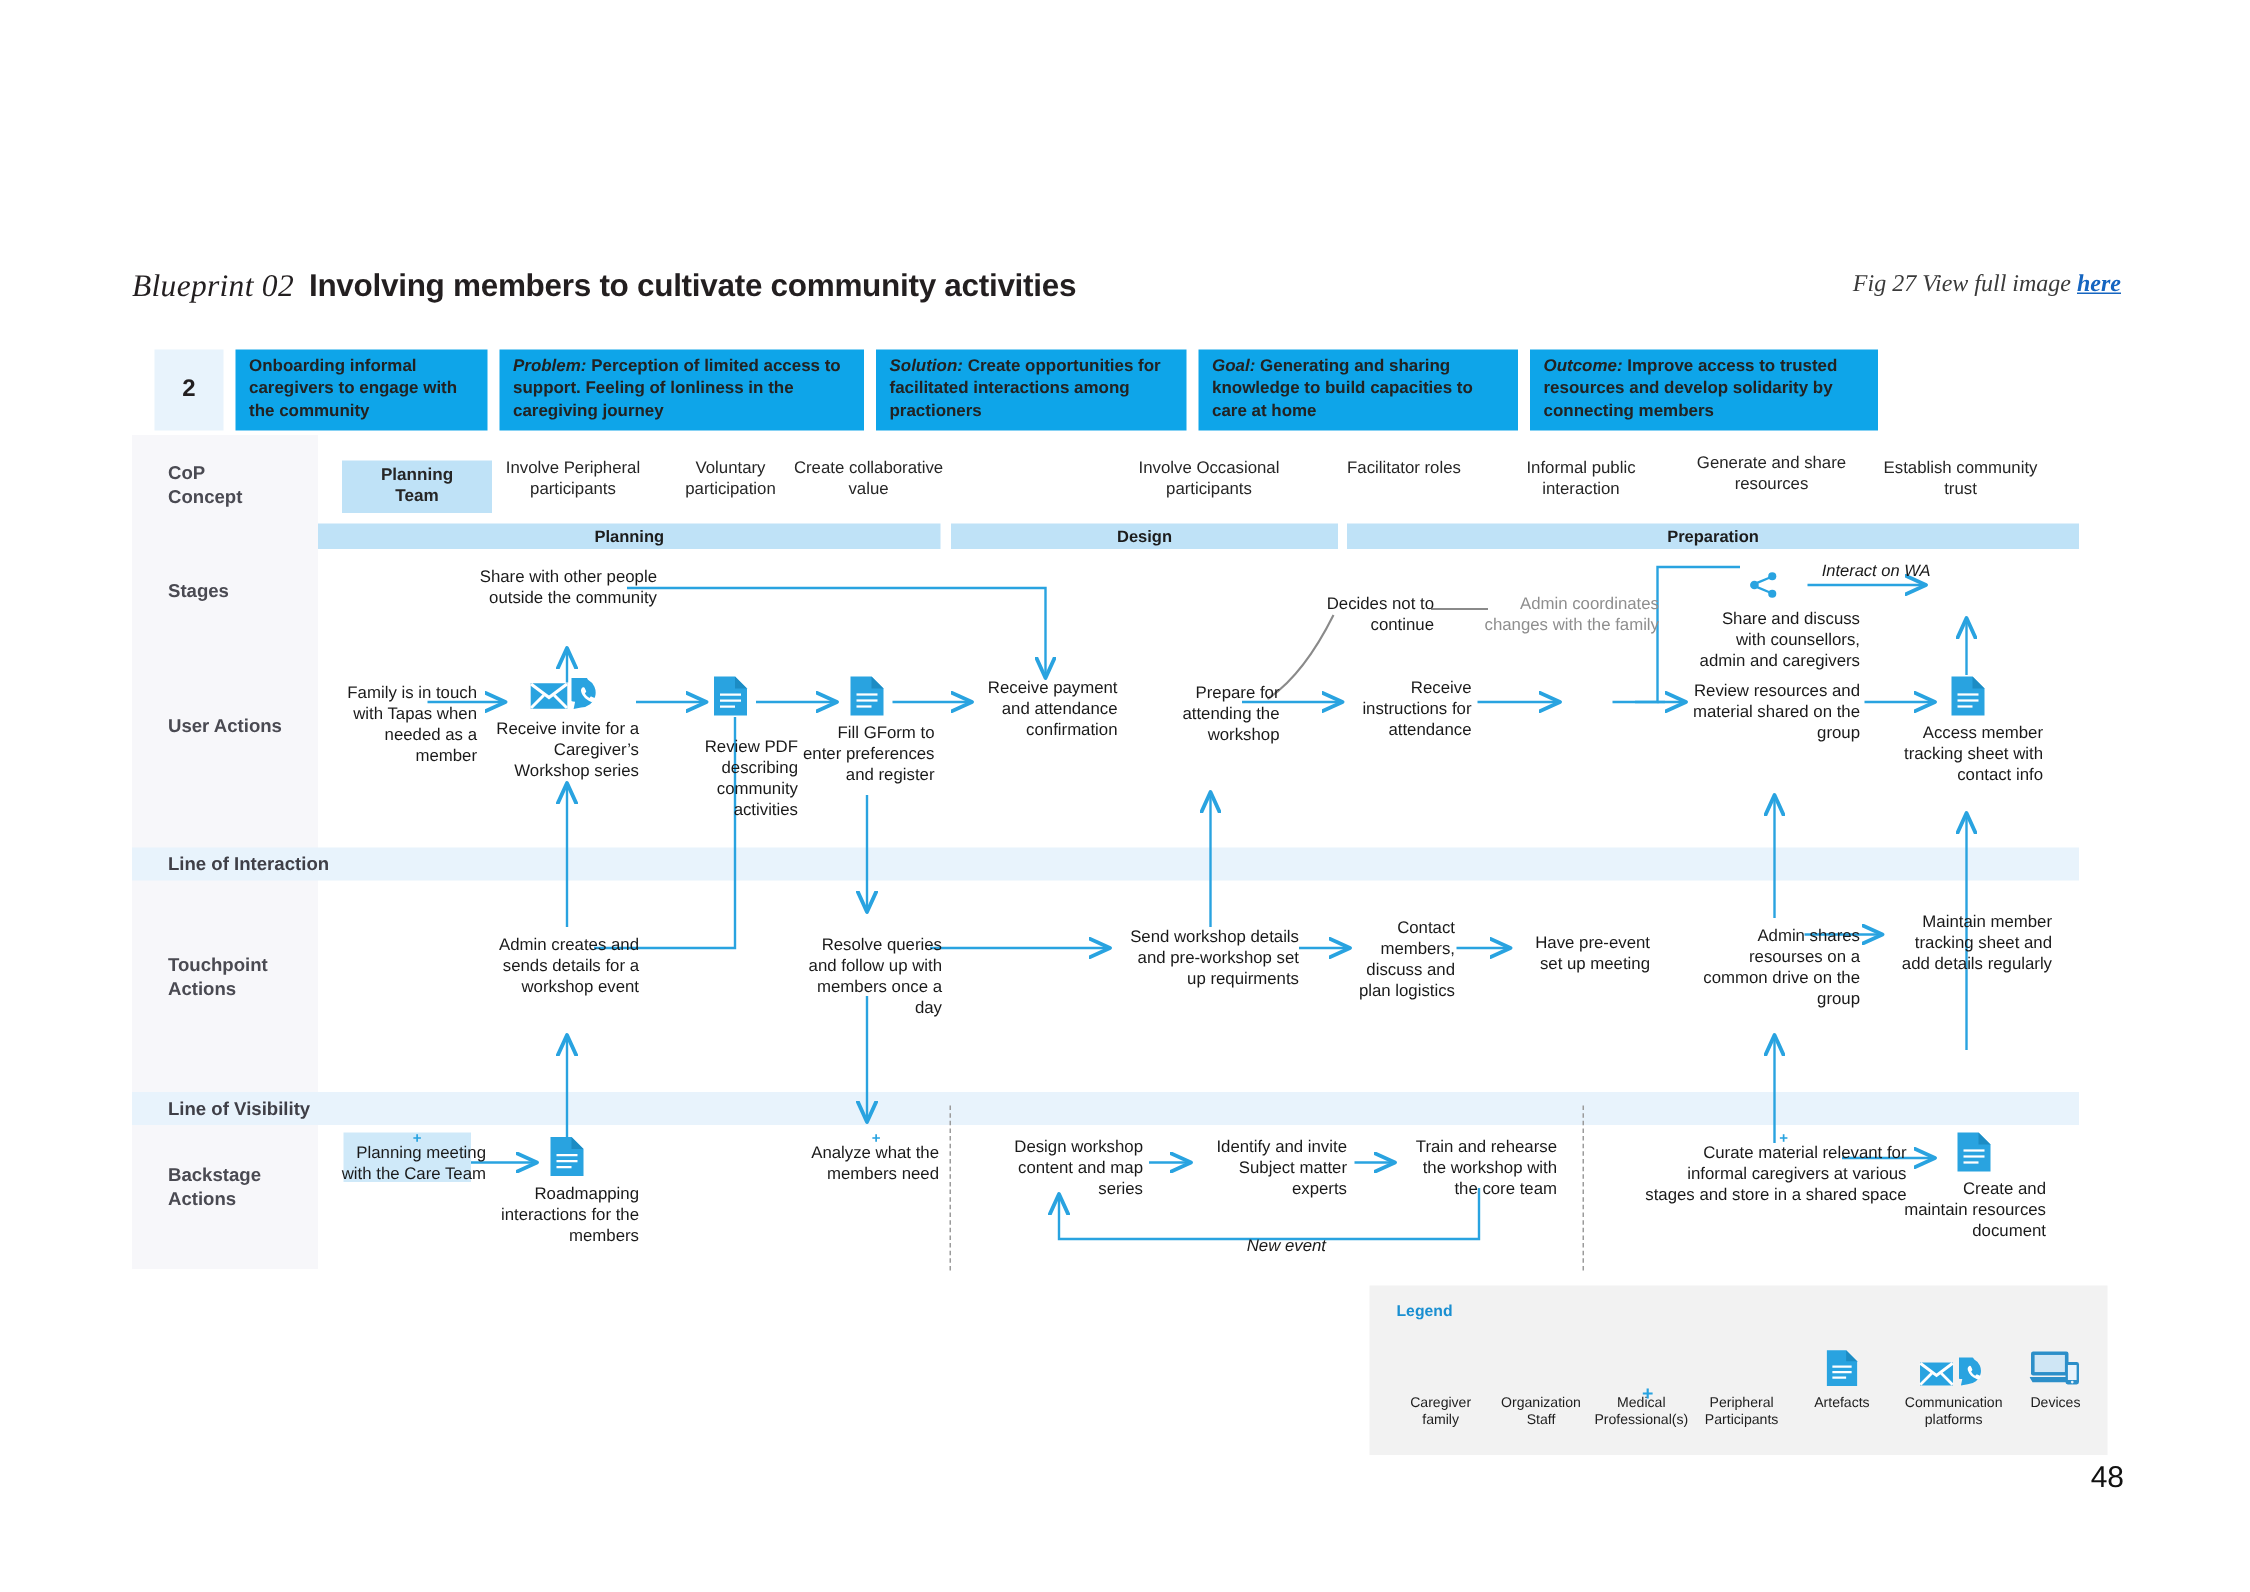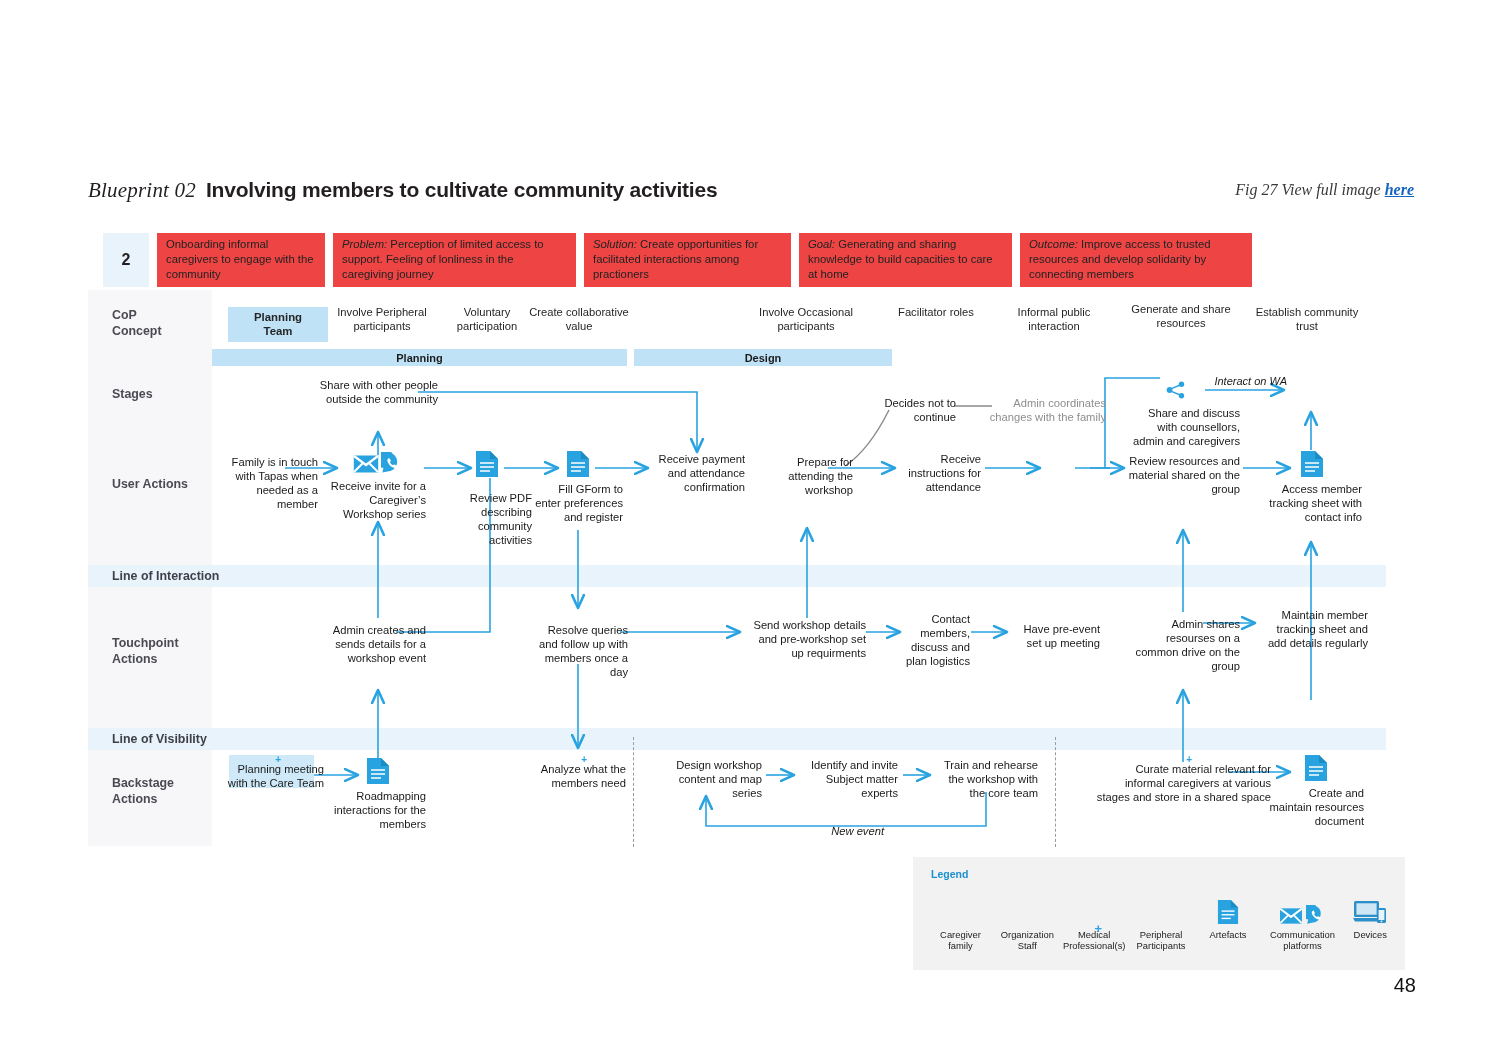--- a/index.html
+++ b/index.html
@@ -15,21 +15,21 @@
   
   .title-row { position:absolute; left:88px; top:178px; display:flex; align-items:baseline; gap:10px; }
   .title-pre { font-family:"Liberation Serif", serif; font-style:italic; font-size:21px; color:#231f20; letter-spacing:.2px; }
   .title-main { font-size:21px; font-weight:bold; color:#231f20; letter-spacing:-.2px; }
   .fig-note { position:absolute; right:86px; top:181px; font-family:"Liberation Serif", serif; font-style:italic; font-size:16px; color:#3a3a3a; white-space:nowrap; }
   .fig-note .lnk { color:#1565c0; text-decoration:underline; font-weight:bold; }
 
   
   .meta-strip { position:absolute; left:103px; top:233px; display:flex; align-items:stretch; gap:8px; }
   .meta-num { width:46px; background:#e8f3fc; display:flex; align-items:center; justify-content:center; font-size:16px; font-weight:bold; }
-  .meta-box { background:#ef4444; padding:4px 9px 5px 9px; font-size:11.3px; line-height:1.33; color:#222; }
+  .meta-box { background:#0ea5e9; padding:4px 9px 5px 9px; font-size:11.3px; line-height:1.33; color:#222;font-weight:bold; }
   .meta-box .lab { font-style:italic; }
 
   
   .left-col { position:absolute; left:88px; top:290px; width:124px; height:556px; background:#f7f7fa; }
   .row-label { position:absolute; left:112px; font-size:12.4px; font-weight:bold; color:#4a4a52; line-height:1.25; }
   .lane-band { position:absolute; left:88px; width:1298px; background:#e8f3fc; }
   .lane-band .bandtxt { position:absolute; left:24px; top:50%; transform:translateY(-50%); font-size:12.4px; font-weight:bold; color:#3f3f47; }
 
   .stage-bar { position:absolute; height:17px; background:#bfe2f7; display:flex; align-items:center; justify-content:center;
                font-size:11px; font-weight:bold; color:#1c1c1c; }
@@ -126,20 +126,21 @@
   <div class="concept" style="left:444px; top:305px; width:86px;">Voluntary participation</div>
   <div class="concept" style="left:529px; top:305px; width:100px;">Create collaborative value</div>
   <div class="concept" style="left:756px; top:305px; width:100px;">Involve Occasional participants</div>
   <div class="concept" style="left:886px; top:305px; width:100px;">Facilitator roles</div>
   <div class="concept" style="left:1004px; top:305px; width:100px;">Informal public interaction</div>
   <div class="concept" style="left:1128px; top:302px; width:106px;">Generate and share resources</div>
   <div class="concept" style="left:1254px; top:305px; width:106px;">Establish community trust</div>
 
   <div class="stage-bar" style="left:212px; top:349px; width:415px;">Planning</div>
   <div class="stage-bar" style="left:634px; top:349px; width:258px;">Design</div>
+  <div class="stage-bar" style="left:898px; top:349px; width:488px;">Preparation</div>
 
   <svg style="position:absolute; left:0; top:0; width:1500px; height:1061px; pointer-events:none;">
     <defs>
       <marker id="ah" markerWidth="10" markerHeight="9" refX="8.6" refY="4.5" orient="auto">
         <path d="M0,0.6 L8.6,4.5 L0,8.4" fill="none" stroke="#29a3e0" stroke-width="1.6" stroke-linecap="round" stroke-linejoin="round"></path>
       </marker>
     </defs>
     <g stroke="#29a3e0" stroke-width="1.6" fill="none" marker-end="url(#ah)">
 
       <line x1="285" y1="468" x2="337" y2="468"></line>

